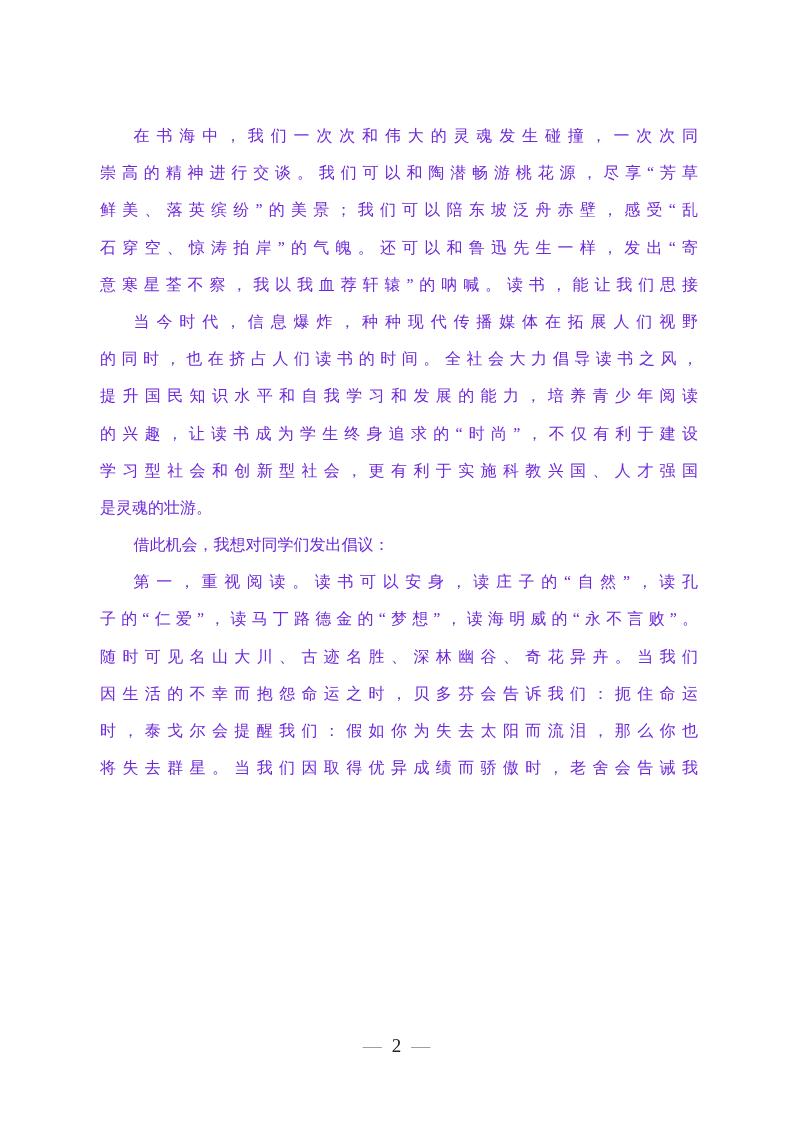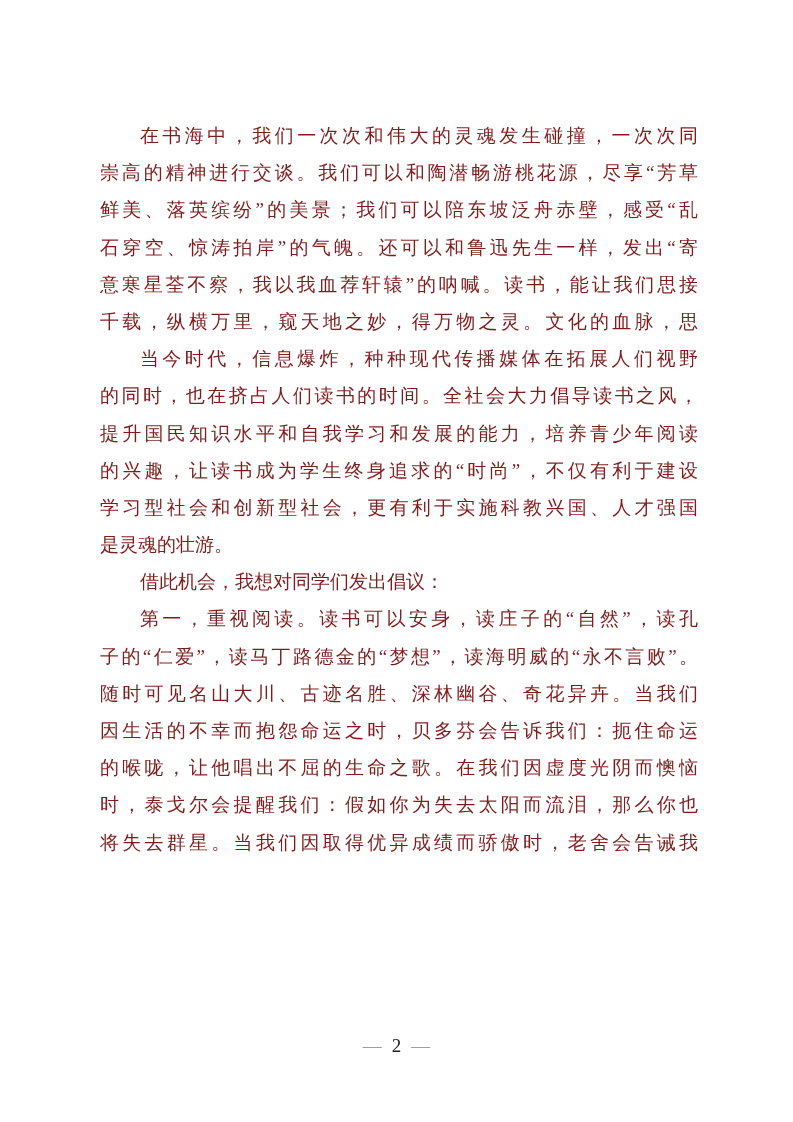--- a/index.html
+++ b/index.html
@@ -13,22 +13,22 @@
     height: 1122px;
     background: #ffffff;
     overflow: hidden;
     font-family: "Liberation Serif", serif;
   }
   .doc-body {
     position: absolute;
     left: 100px;
     top: 117px;
     width: 598px;
-    color: #7f1d1d;
-    font-size: 19px;
+    color: #6d28d9;
+    font-size: 16px;
   }
   .para {
     margin: 0;
     padding: 0;
   }
   .line {
     height: 37.2px;
     line-height: 37.2px;
     text-align: justify;
     text-align-last: justify;
@@ -64,39 +64,37 @@
 <body>
 
 <div class="page">
   <div class="doc-body" id="doc-body">
       <div class="para">
         <div class="line first">在书海中，我们一次次和伟大的灵魂发生碰撞，一次次同</div>
         <div class="line">崇高的精神进行交谈。我们可以和陶潜畅游桃花源，尽享“芳草</div>
         <div class="line">鲜美、落英缤纷”的美景；我们可以陪东坡泛舟赤壁，感受“乱</div>
         <div class="line">石穿空、惊涛拍岸”的气魄。还可以和鲁迅先生一样，发出“寄</div>
         <div class="line">意寒星荃不察，我以我血荐轩辕”的呐喊。读书，能让我们思接</div>
-        <div class="line">千载，纵横万里，窥天地之妙，得万物之灵。文化的血脉，思</div>
       </div>
       <div class="para">
         <div class="line first">当今时代，信息爆炸，种种现代传播媒体在拓展人们视野</div>
         <div class="line">的同时，也在挤占人们读书的时间。全社会大力倡导读书之风，</div>
         <div class="line">提升国民知识水平和自我学习和发展的能力，培养青少年阅读</div>
         <div class="line">的兴趣，让读书成为学生终身追求的“时尚”，不仅有利于建设</div>
         <div class="line">学习型社会和创新型社会，更有利于实施科教兴国、人才强国</div>
         <div class="line lastline">是灵魂的壮游。</div>
       </div>
       <div class="para">
         <div class="line first lastline">借此机会，我想对同学们发出倡议：</div>
       </div>
       <div class="para">
         <div class="line first">第一，重视阅读。读书可以安身，读庄子的“自然”，读孔</div>
         <div class="line">子的“仁爱”，读马丁路德金的“梦想”，读海明威的“永不言败”。</div>
         <div class="line">随时可见名山大川、古迹名胜、深林幽谷、奇花异卉。当我们</div>
         <div class="line">因生活的不幸而抱怨命运之时，贝多芬会告诉我们：扼住命运</div>
-        <div class="line">的喉咙，让他唱出不屈的生命之歌。在我们因虚度光阴而懊恼</div>
         <div class="line">时，泰戈尔会提醒我们：假如你为失去太阳而流泪，那么你也</div>
         <div class="line">将失去群星。当我们因取得优异成绩而骄傲时，老舍会告诫我</div>
       </div>
     </div>
   <div class="footer">
     <span class="dash">—</span><span class="num">2</span><span class="dash">—</span>
   </div>
 </div>
 
 </body></html>

